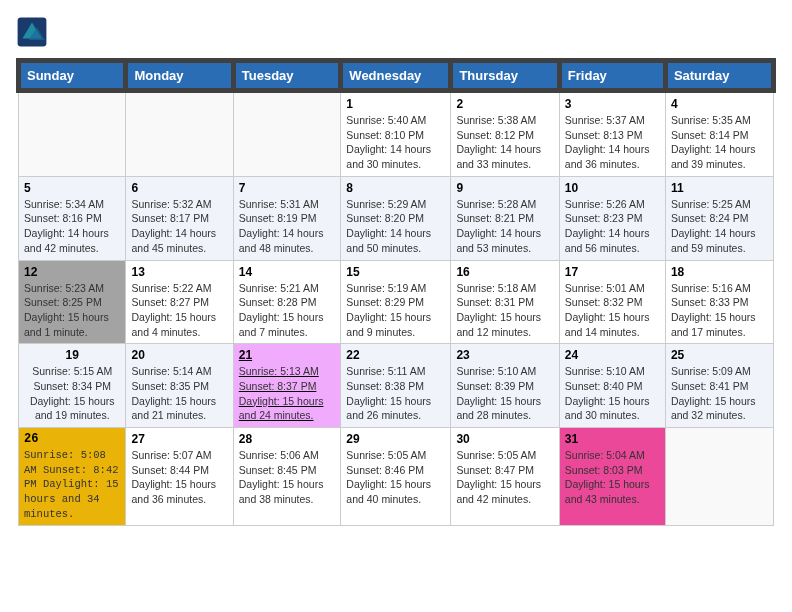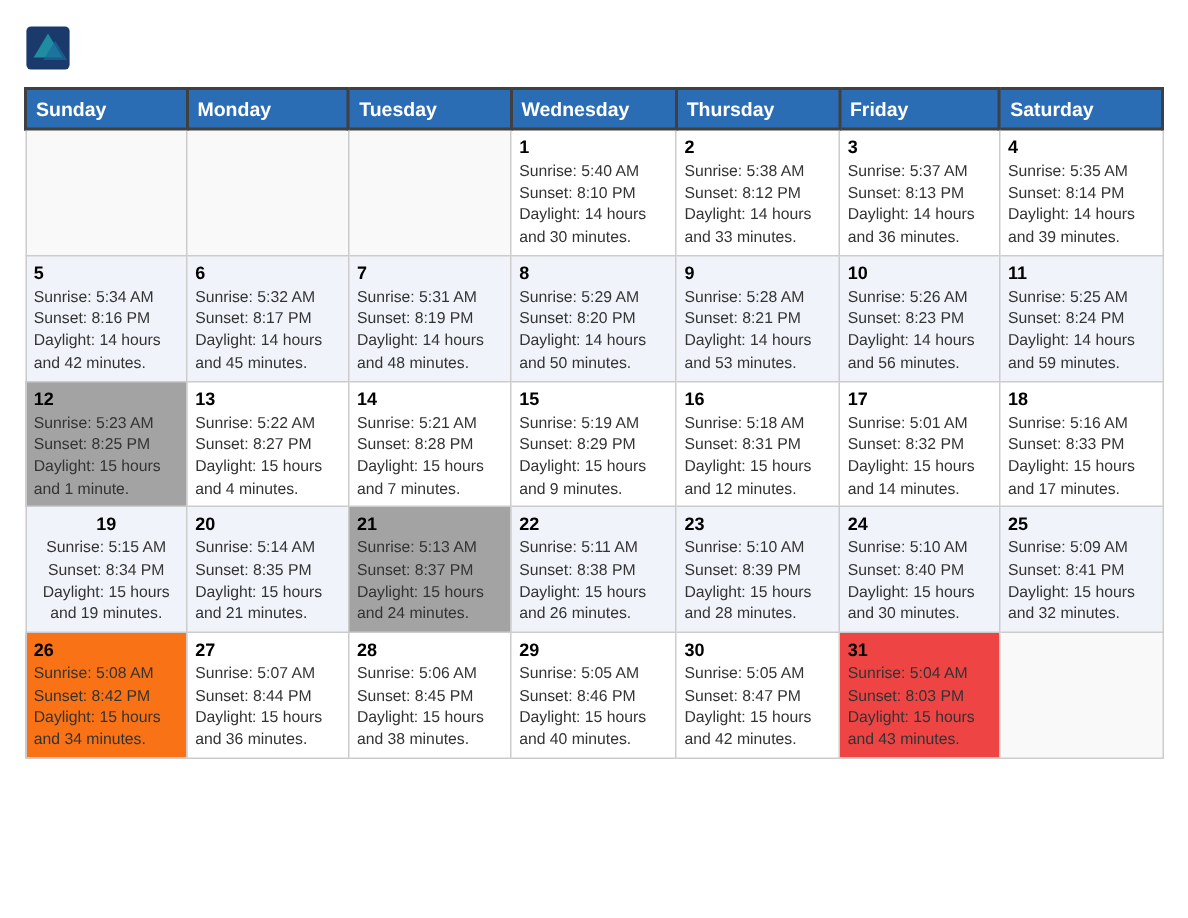--- a/index.html
+++ b/index.html
@@ -48,21 +48,21 @@
       border-collapse: collapse;
       font-size: 11px;
     }
     .calendar th {
       background: #2a6db5;
       color: #fff;
       text-align: left;
       padding: 5px 6px;
       font-size: 13px;
       font-weight: bold;
-      border: 2px solid #404040;
+      border: 5px solid #404040;
     }
     .calendar td {
       border: 1px solid #ccc;
       vertical-align: top;
       padding: 4px 5px;
       width: 113px;
       min-height: 80px;
       background: #fff;
     }
     .calendar tr:nth-child(even) td {
@@ -261,21 +261,21 @@
 Daylight: 15 hours
 and 19 minutes.</div>
         </td>
         <td style="background: rgb(240, 244, 250);">
           <span class="day-num">20</span>
           <div class="day-info">Sunrise: 5:14 AM
 Sunset: 8:35 PM
 Daylight: 15 hours
 and 21 minutes.</div>
         </td>
-        <td style="background: #a3a3a3;">
+        <td style="background: #f0abfc; text-decoration: underline;">
           <span class="day-num">21</span>
           <div class="day-info">Sunrise: 5:13 AM
 Sunset: 8:37 PM
 Daylight: 15 hours
 and 24 minutes.</div>
         </td>
         <td style="background: rgb(240, 244, 250);">
           <span class="day-num">22</span>
           <div class="day-info">Sunrise: 5:11 AM
 Sunset: 8:38 PM
@@ -298,21 +298,21 @@
         </td>
         <td style="background: rgb(240, 244, 250);">
           <span class="day-num">25</span>
           <div class="day-info">Sunrise: 5:09 AM
 Sunset: 8:41 PM
 Daylight: 15 hours
 and 32 minutes.</div>
         </td>
       </tr>
       <tr>
-        <td style="background: #f97316;">
+        <td style="background: #eab308; font-family: Liberation Mono, monospace;">
           <span class="day-num">26</span>
           <div class="day-info">Sunrise: 5:08 AM
 Sunset: 8:42 PM
 Daylight: 15 hours
 and 34 minutes.</div>
         </td>
         <td style="background: rgb(255, 255, 255);">
           <span class="day-num">27</span>
           <div class="day-info">Sunrise: 5:07 AM
 Sunset: 8:44 PM
@@ -333,21 +333,21 @@
 Daylight: 15 hours
 and 40 minutes.</div>
         </td>
         <td style="background: rgb(255, 255, 255);">
           <span class="day-num">30</span>
           <div class="day-info">Sunrise: 5:05 AM
 Sunset: 8:47 PM
 Daylight: 15 hours
 and 42 minutes.</div>
         </td>
-        <td style="background: #ef4444;">
+        <td style="background: #ec4899;">
           <span class="day-num">31</span>
           <div class="day-info">Sunrise: 5:04 AM
 Sunset: 8:03 PM
 Daylight: 15 hours
 and 43 minutes.</div>
         </td>
         <td class="empty"></td>
       </tr>
     </tbody>
 </table>

